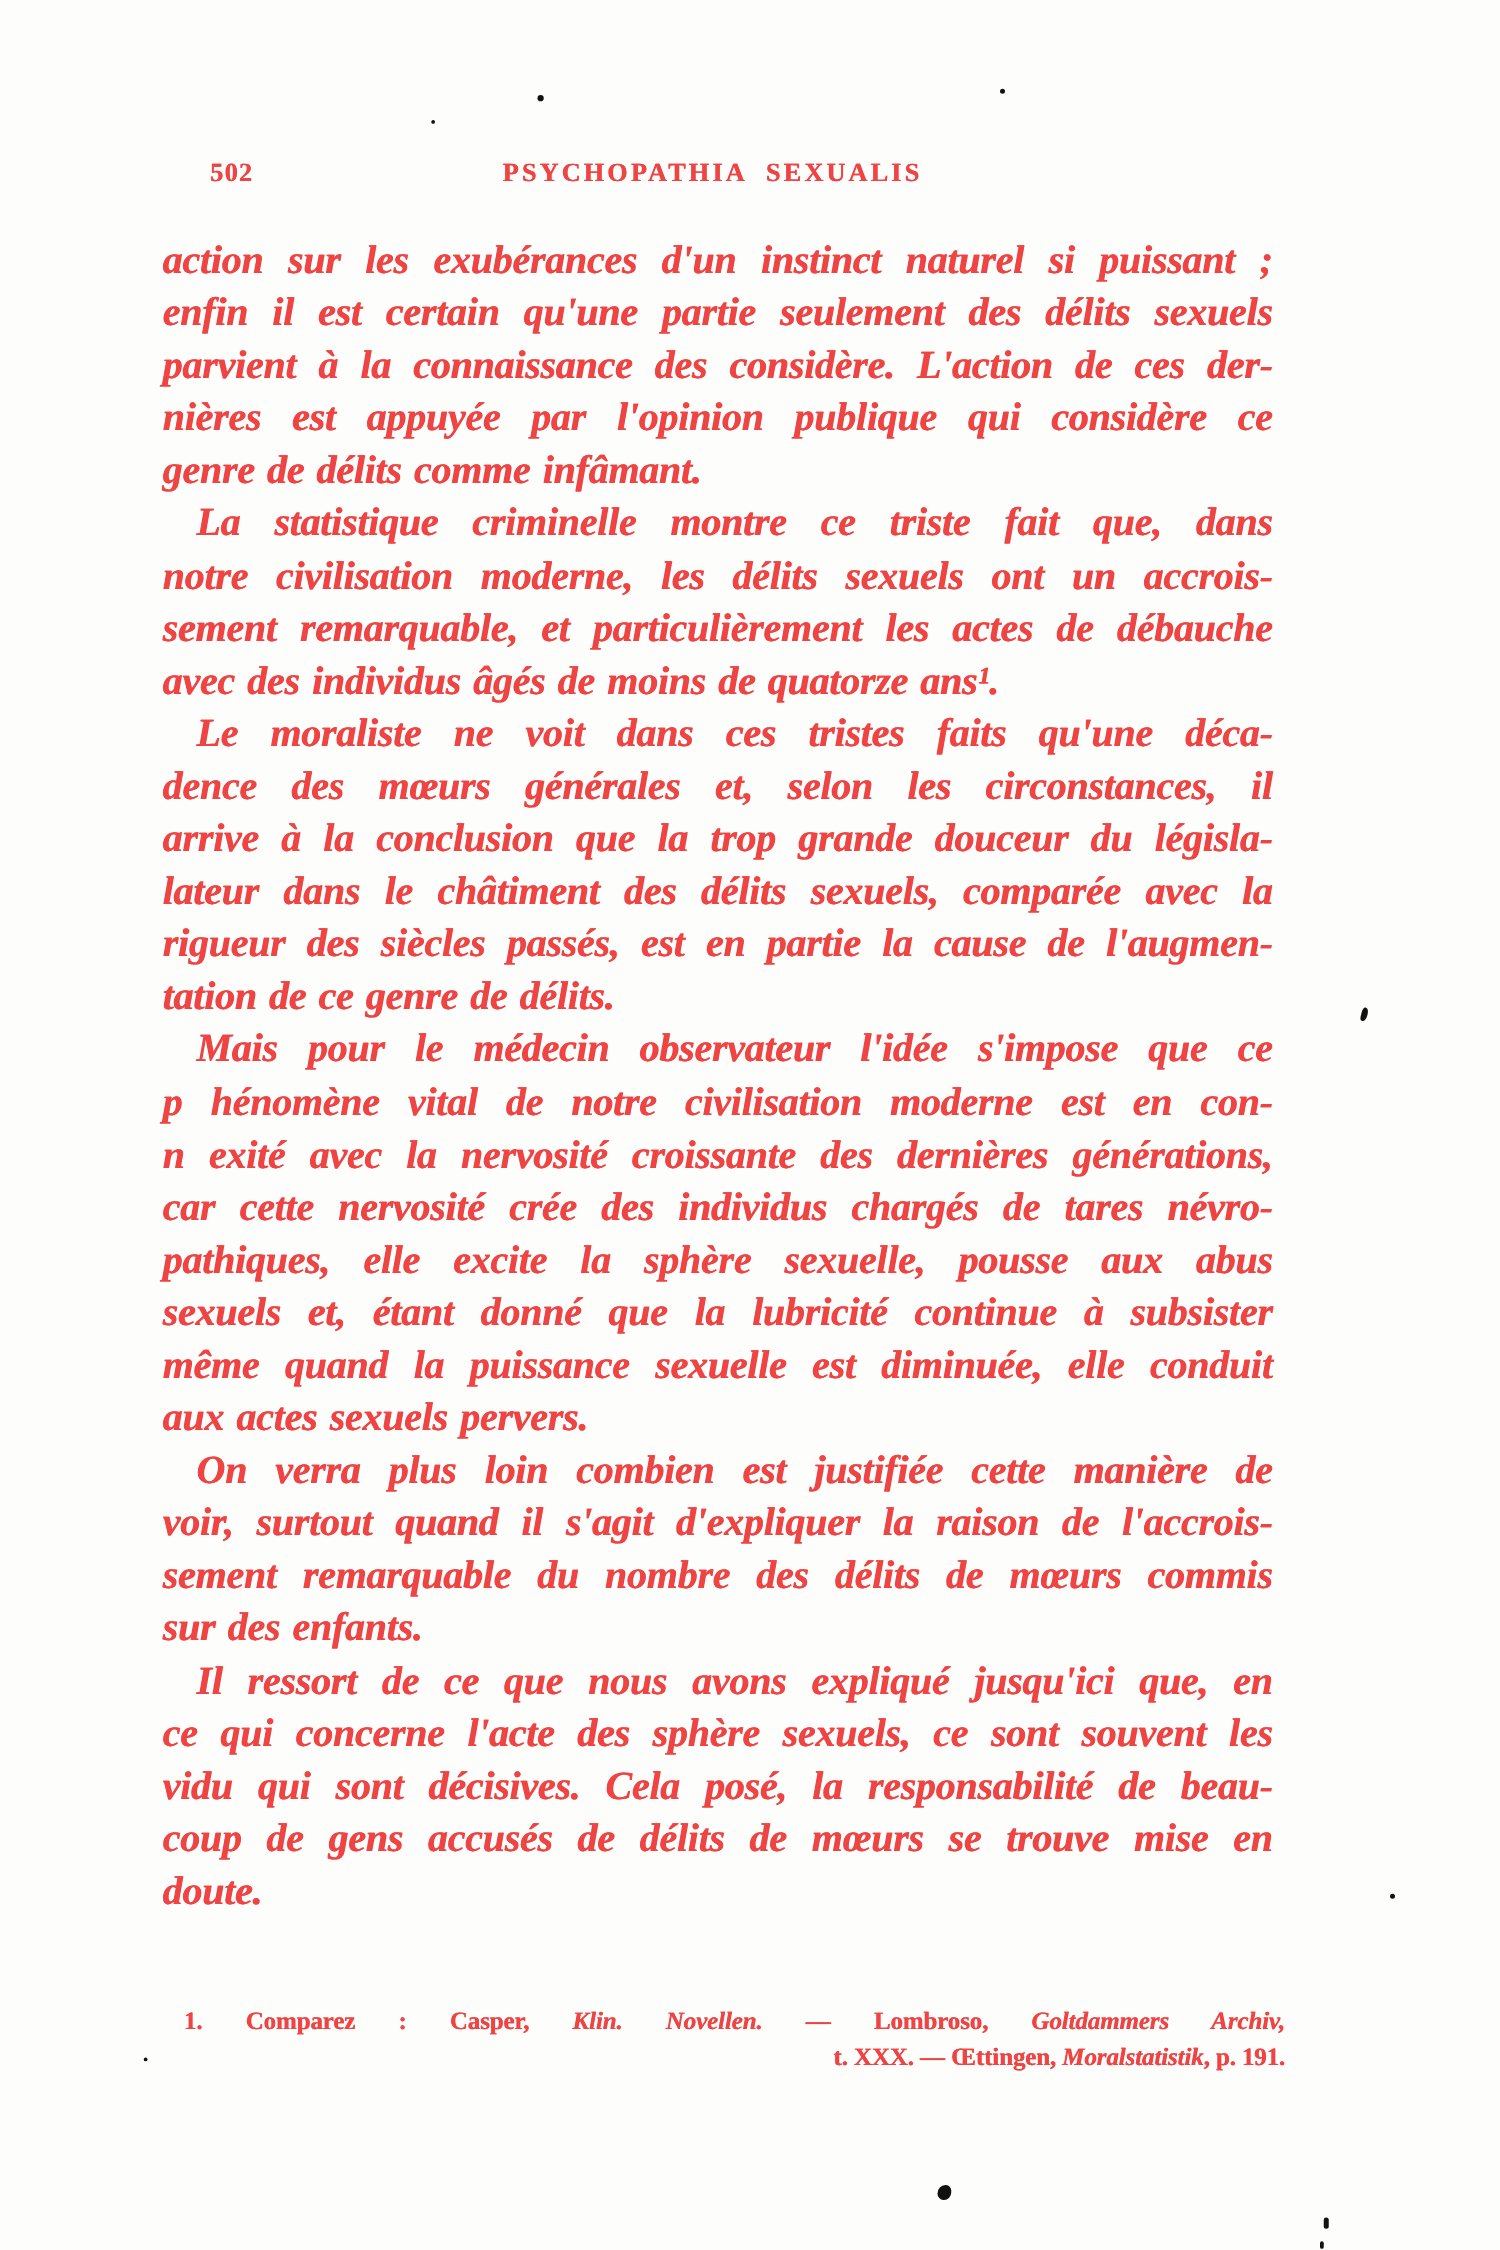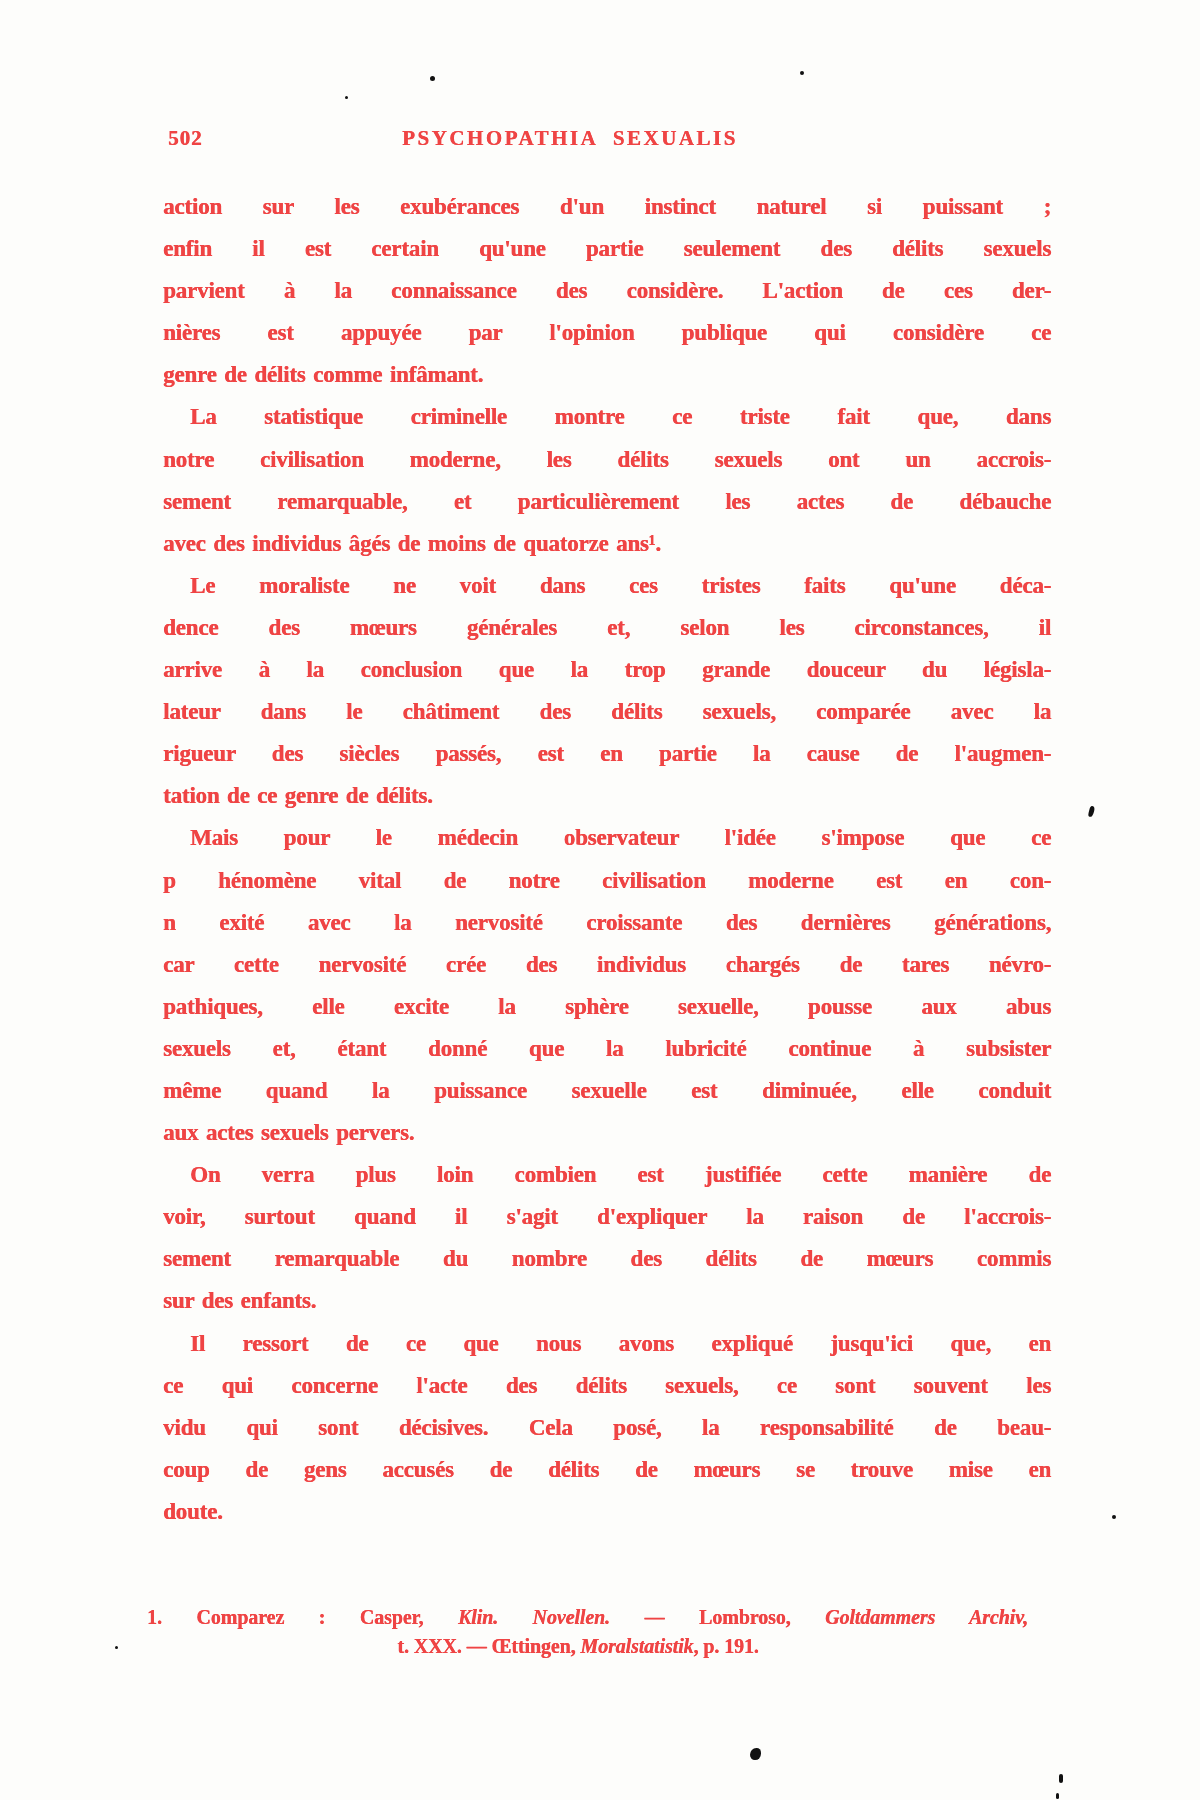--- a/index.html
+++ b/index.html
@@ -18,37 +18,38 @@
     font-size:21px; letter-spacing:1px;
     text-shadow:0.4px 0 0 currentColor;
   }
   .running-title {
     position:absolute; left:402px; top:126px;
     font-size:21px; letter-spacing:2.5px; word-spacing:8px;
     text-shadow:0.4px 0 0 currentColor;
   }
   
   .body-text {
-    position:absolute; left:163px; top:186px; width:888px;
-    font-size:23px; line-height:42.1px;
+    position:absolute; left:130px; top:186px; width:888px;
+    font-size:32px; line-height:42.1px;
     letter-spacing:-0.2px; word-spacing:2px;
     text-shadow:0.45px 0 0 currentColor;
+    font-style:italic;
   }
   .line { text-align:justify; text-align-last:justify; }
   .line.last { text-align-last:left; }
   .line.indent { text-indent:27px; }
   
   .footnote {
     position:absolute; left:128px; top:1588px; width:900px;
     font-size:20px; line-height:29px;
     letter-spacing:-0.1px;
     text-shadow:0.35px 0 0 currentColor;
     margin-top:15px;
   }
-  .fn-line { text-align:center; }
+  .fn-line { text-align:right; }
   .fn-line.just { text-align:justify; text-align-last:justify; }
   .fn-line.indent { text-indent:19px; }
   .fn-line em { font-style:italic; }
   
   .speck { position:absolute; background:#111; border-radius:50%; }
   .s1 { left:430px; top:76px;  width:5px; height:5px; }
   .s2 { left:800px; top:71px;  width:4px; height:4px; }
   .s3 { left:345px; top:96px;  width:3px; height:3px; }
   .s4 { left:1089px; top:806px; width:5px; height:11px; border-radius:45% 55% 60% 40%; transform:rotate(14deg); }
   .s5 { left:1112px; top:1515px; width:4px; height:4px; }
@@ -88,21 +89,21 @@
       <div class="line">car cette nervosité crée des individus chargés de tares névro-</div>
       <div class="line">pathiques, elle excite la sphère sexuelle, pousse aux abus</div>
       <div class="line">sexuels et, étant donné que la lubricité continue à subsister</div>
       <div class="line">même quand la puissance sexuelle est diminuée, elle conduit</div>
       <div class="line last">aux actes sexuels pervers.</div>
       <div class="line indent">On verra plus loin combien est justifiée cette manière de</div>
       <div class="line">voir, surtout quand il s'agit d'expliquer la raison de l'accrois-</div>
       <div class="line">sement remarquable du nombre des délits de mœurs commis</div>
       <div class="line last">sur des enfants.</div>
       <div class="line indent">Il ressort de ce que nous avons expliqué jusqu'ici que, en</div>
-      <div class="line">ce qui concerne l'acte des délits sexuels, ce sont souvent les</div>
+      <div class="line">ce qui concerne l'acte des sphère sexuels, ce sont souvent les</div>
       <div class="line">vidu qui sont décisives. Cela posé, la responsabilité de beau-</div>
       <div class="line">coup de gens accusés de délits de mœurs se trouve mise en</div>
       <div class="line last">doute.</div>
     </div>
 
   <div class="footnote" id="footnote">
       <div class="fn-line just indent"><span>1. Comparez : Casper, </span><em>Klin. Novellen.</em><span> — Lombroso, </span><em>Goltdammers Archiv,</em></div>
       <div class="fn-line"><span>t. XXX. — Œttingen, </span><em>Moralstatistik</em><span>, p. 191.</span></div>
     </div>
 

